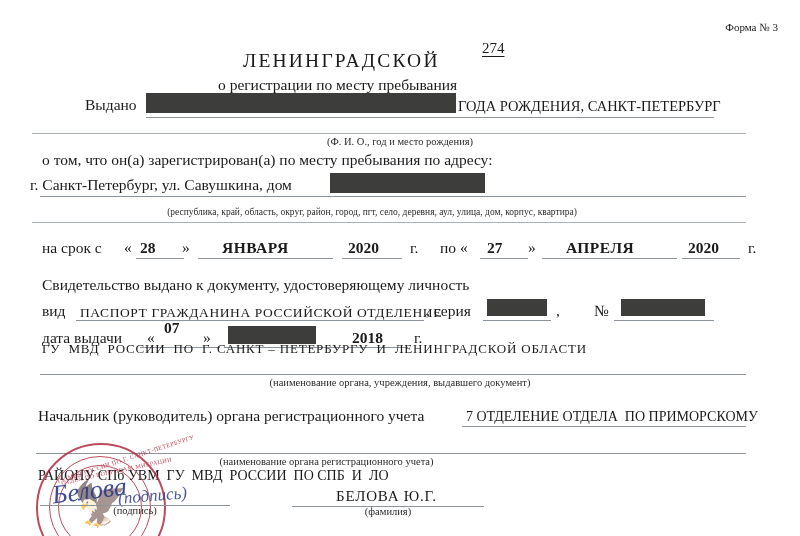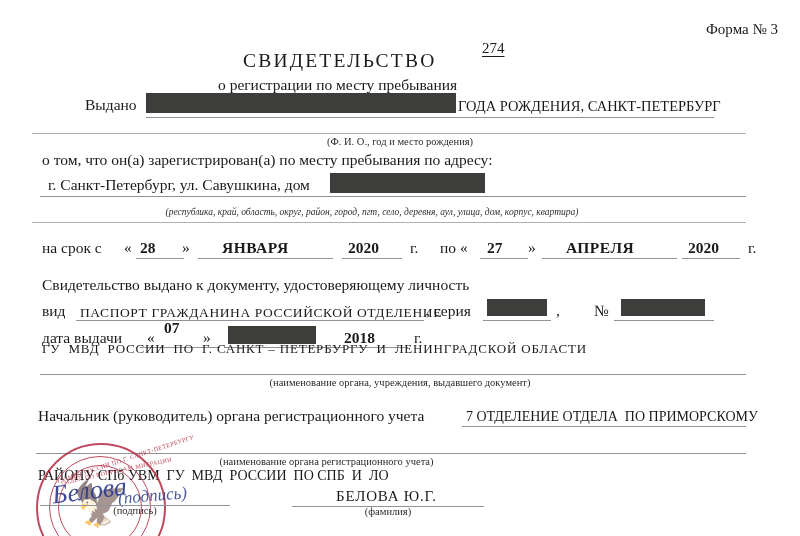--- a/index.html
+++ b/index.html
@@ -28,21 +28,21 @@
     position: absolute;
     background: #3d3d3b;
   }
   .hint {
     font-size: 10.5px;
     color: #2b2b2b;
     text-align: center;
     font-family: "Liberation Serif", serif;
   }
   .form-no {
-    font-size: 15px;
+    font-size: 11px;
   }
   .title-main {
     font-size: 19.5px;
     letter-spacing: 2.2px;
   }
   .title-sub {
     font-size: 15.5px;
   }
   .num-274 {
     font-size: 15px;
@@ -131,39 +131,39 @@
     white-space: nowrap;
   }
 </style>
 </head>
 <body>
 
 <div id="page">
 
   <div class="abs txt form-no" style="right:22px; top:22px;">Форма № 3</div>
 
-  <div class="abs txt title-main" style="left:243px; top:51px;">СВИДЕТЕЛЬСТВО</div>
+  <div class="abs txt title-main" style="left:243px; top:51px;">ЛЕНИНГРАДСКОЙ</div>
   <div class="abs txt num-274" style="left:482px; top:41px;">274</div>
   <div class="abs txt title-sub" style="left:218px; top:77px;">о регистрации по месту пребывания</div>
 
   <div class="abs txt body-txt" style="left:85px; top:97px;">Выдано</div>
   <div class="redact" style="left:146px; top:93px; width:310px; height:20px;"></div>
   <div class="abs txt" style="left:458px; top:99px; font-size:14.5px;">ГОДА РОЖДЕНИЯ, САНКТ-ПЕТЕРБУРГ</div>
   <div class="rule dark" style="left:146px; top:117px; width:568px;"></div>
 
   <div class="abs hint" style="left:0; top:136px; width:800px;">(Ф. И. О., год и место рождения)</div>
   <div class="rule" style="left:32px; top:133px; width:714px;"></div>
 
   <div class="abs txt body-txt" style="left:42px; top:152px;">о том, что он(а) зарегистрирован(а) по месту пребывания по адресу:</div>
 
-  <div class="abs txt body-txt" style="left:48px; top:177px;">г. Санкт-Петербург, ул. Савушкина, дом</div>
+  <div class="abs txt body-txt" style="left:30px; top:177px;">г. Санкт-Петербург, ул. Савушкина, дом</div>
   <div class="redact" style="left:330px; top:173px; width:155px; height:20px;"></div>
   <div class="rule dark" style="left:40px; top:196px; width:706px;"></div>
 
-  <div class="abs hint" style="left:0; top:207px; width:744px; font-size:9.5px;font-style:italic;">(республика, край, область, округ, район, город, пгт, село, деревня, аул, улица, дом, корпус, квартира)</div>
+  <div class="abs hint" style="left:0; top:207px; width:744px; font-size:9.5px;">(республика, край, область, округ, район, город, пгт, село, деревня, аул, улица, дом, корпус, квартира)</div>
   <div class="rule" style="left:32px; top:222px; width:714px;"></div>
 
   <div class="abs txt body-txt" style="left:42px; top:240px;">на срок с</div>
   <div class="abs txt body-txt" style="left:124px; top:240px;">«</div>
   <div class="abs txt body-txt bold" style="left:140px; top:240px;">28</div>
   <div class="abs txt body-txt" style="left:182px; top:240px;">»</div>
   <div class="rule dark" style="left:136px; top:258px; width:48px;"></div>
   <div class="abs txt body-txt bold" style="left:222px; top:240px; letter-spacing:0.5px;">ЯНВАРЯ</div>
   <div class="rule dark" style="left:198px; top:258px; width:135px;"></div>
   <div class="abs txt body-txt bold" style="left:348px; top:240px;">2020</div>
@@ -192,21 +192,21 @@
   <div class="redact" style="left:621px; top:299px; width:84px; height:17px;"></div>
   <div class="rule dark" style="left:614px; top:320px; width:100px;"></div>
 
   <div class="abs txt body-txt" style="left:42px; top:330px;">дата выдачи</div>
   <div class="abs txt body-txt" style="left:147px; top:330px;">«</div>
   <div class="abs txt body-txt bold" style="left:164px; top:320px;">07</div>
   <div class="abs txt body-txt" style="left:203px; top:330px;">»</div>
   <div class="rule dark" style="left:140px; top:347px; width:80px;"></div>
   <div class="redact" style="left:228px; top:326px; width:88px; height:18px;"></div>
   <div class="rule dark" style="left:224px; top:347px; width:120px;"></div>
-  <div class="abs txt body-txt bold" style="left:344px; top:330px;text-align:right;">2018</div>
+  <div class="abs txt body-txt bold" style="left:352px; top:330px;text-align:right;">2018</div>
   <div class="rule dark" style="left:348px; top:347px; width:60px;"></div>
   <div class="abs txt body-txt" style="left:414px; top:330px;">г.</div>
 
   <div class="abs txt caps-sp2" style="left:42px; top:342px;">ГУ  МВД  РОССИИ  ПО  Г. САНКТ – ПЕТЕРБУРГУ  И  ЛЕНИНГРАДСКОЙ ОБЛАСТИ</div>
   <div class="rule dark" style="left:40px; top:374px; width:706px;"></div>
   <div class="abs hint" style="left:0; top:377px; width:800px;">(наименование органа, учреждения, выдавшего документ)</div>
 
   <div class="abs txt body-txt" style="left:38px; top:408px;">Начальник (руководитель) органа регистрационного учета</div>
   <div class="abs txt body-txt-sm" style="left:466px; top:410px;">7 ОТДЕЛЕНИЕ ОТДЕЛА  ПО ПРИМОРСКОМУ</div>
   <div class="rule dark" style="left:462px; top:426px; width:284px;"></div>

